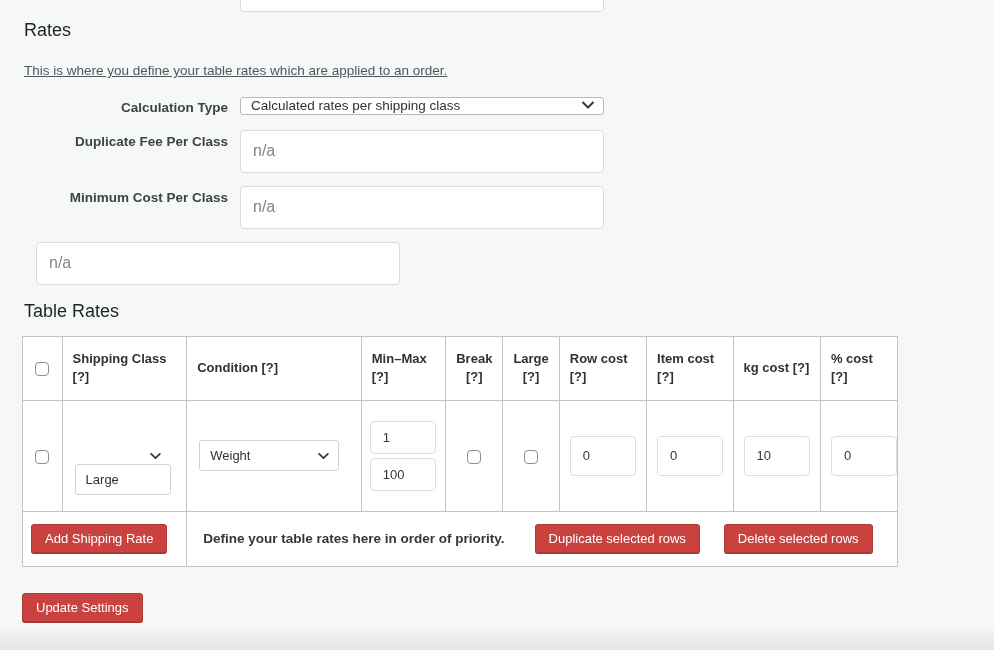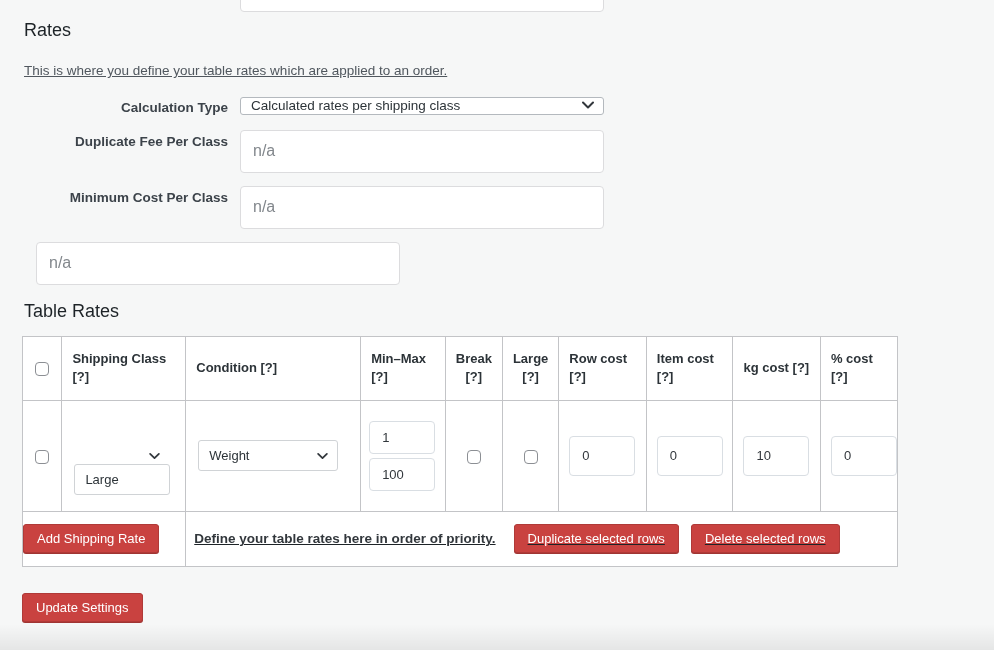--- a/index.html
+++ b/index.html
@@ -135,23 +135,23 @@
   }
   input.cost-input {
     width: 66px; height: 40px;
     border: 1px solid #d9dee3;
     padding: 0 12px;
     font-size: 13px;
     margin-left: 10px;
   }
 
   
-  .rates-table tr.footer-row td { height: 55px; padding: 0; text-decoration: underline; }
+  .rates-table tr.footer-row td { height: 55px; padding: 8px; }
   .footer-actions {
-    display: flex; align-items: center; gap: 12px;
+    display: flex; align-items: center; gap: 24px;
     padding-left: 8px;
   }
   .footer-note {
     font-size: 13.5px;
     font-weight: bold;
     color: #32373c;
     margin-right: 6px;
   }
 
   .btn-red {

